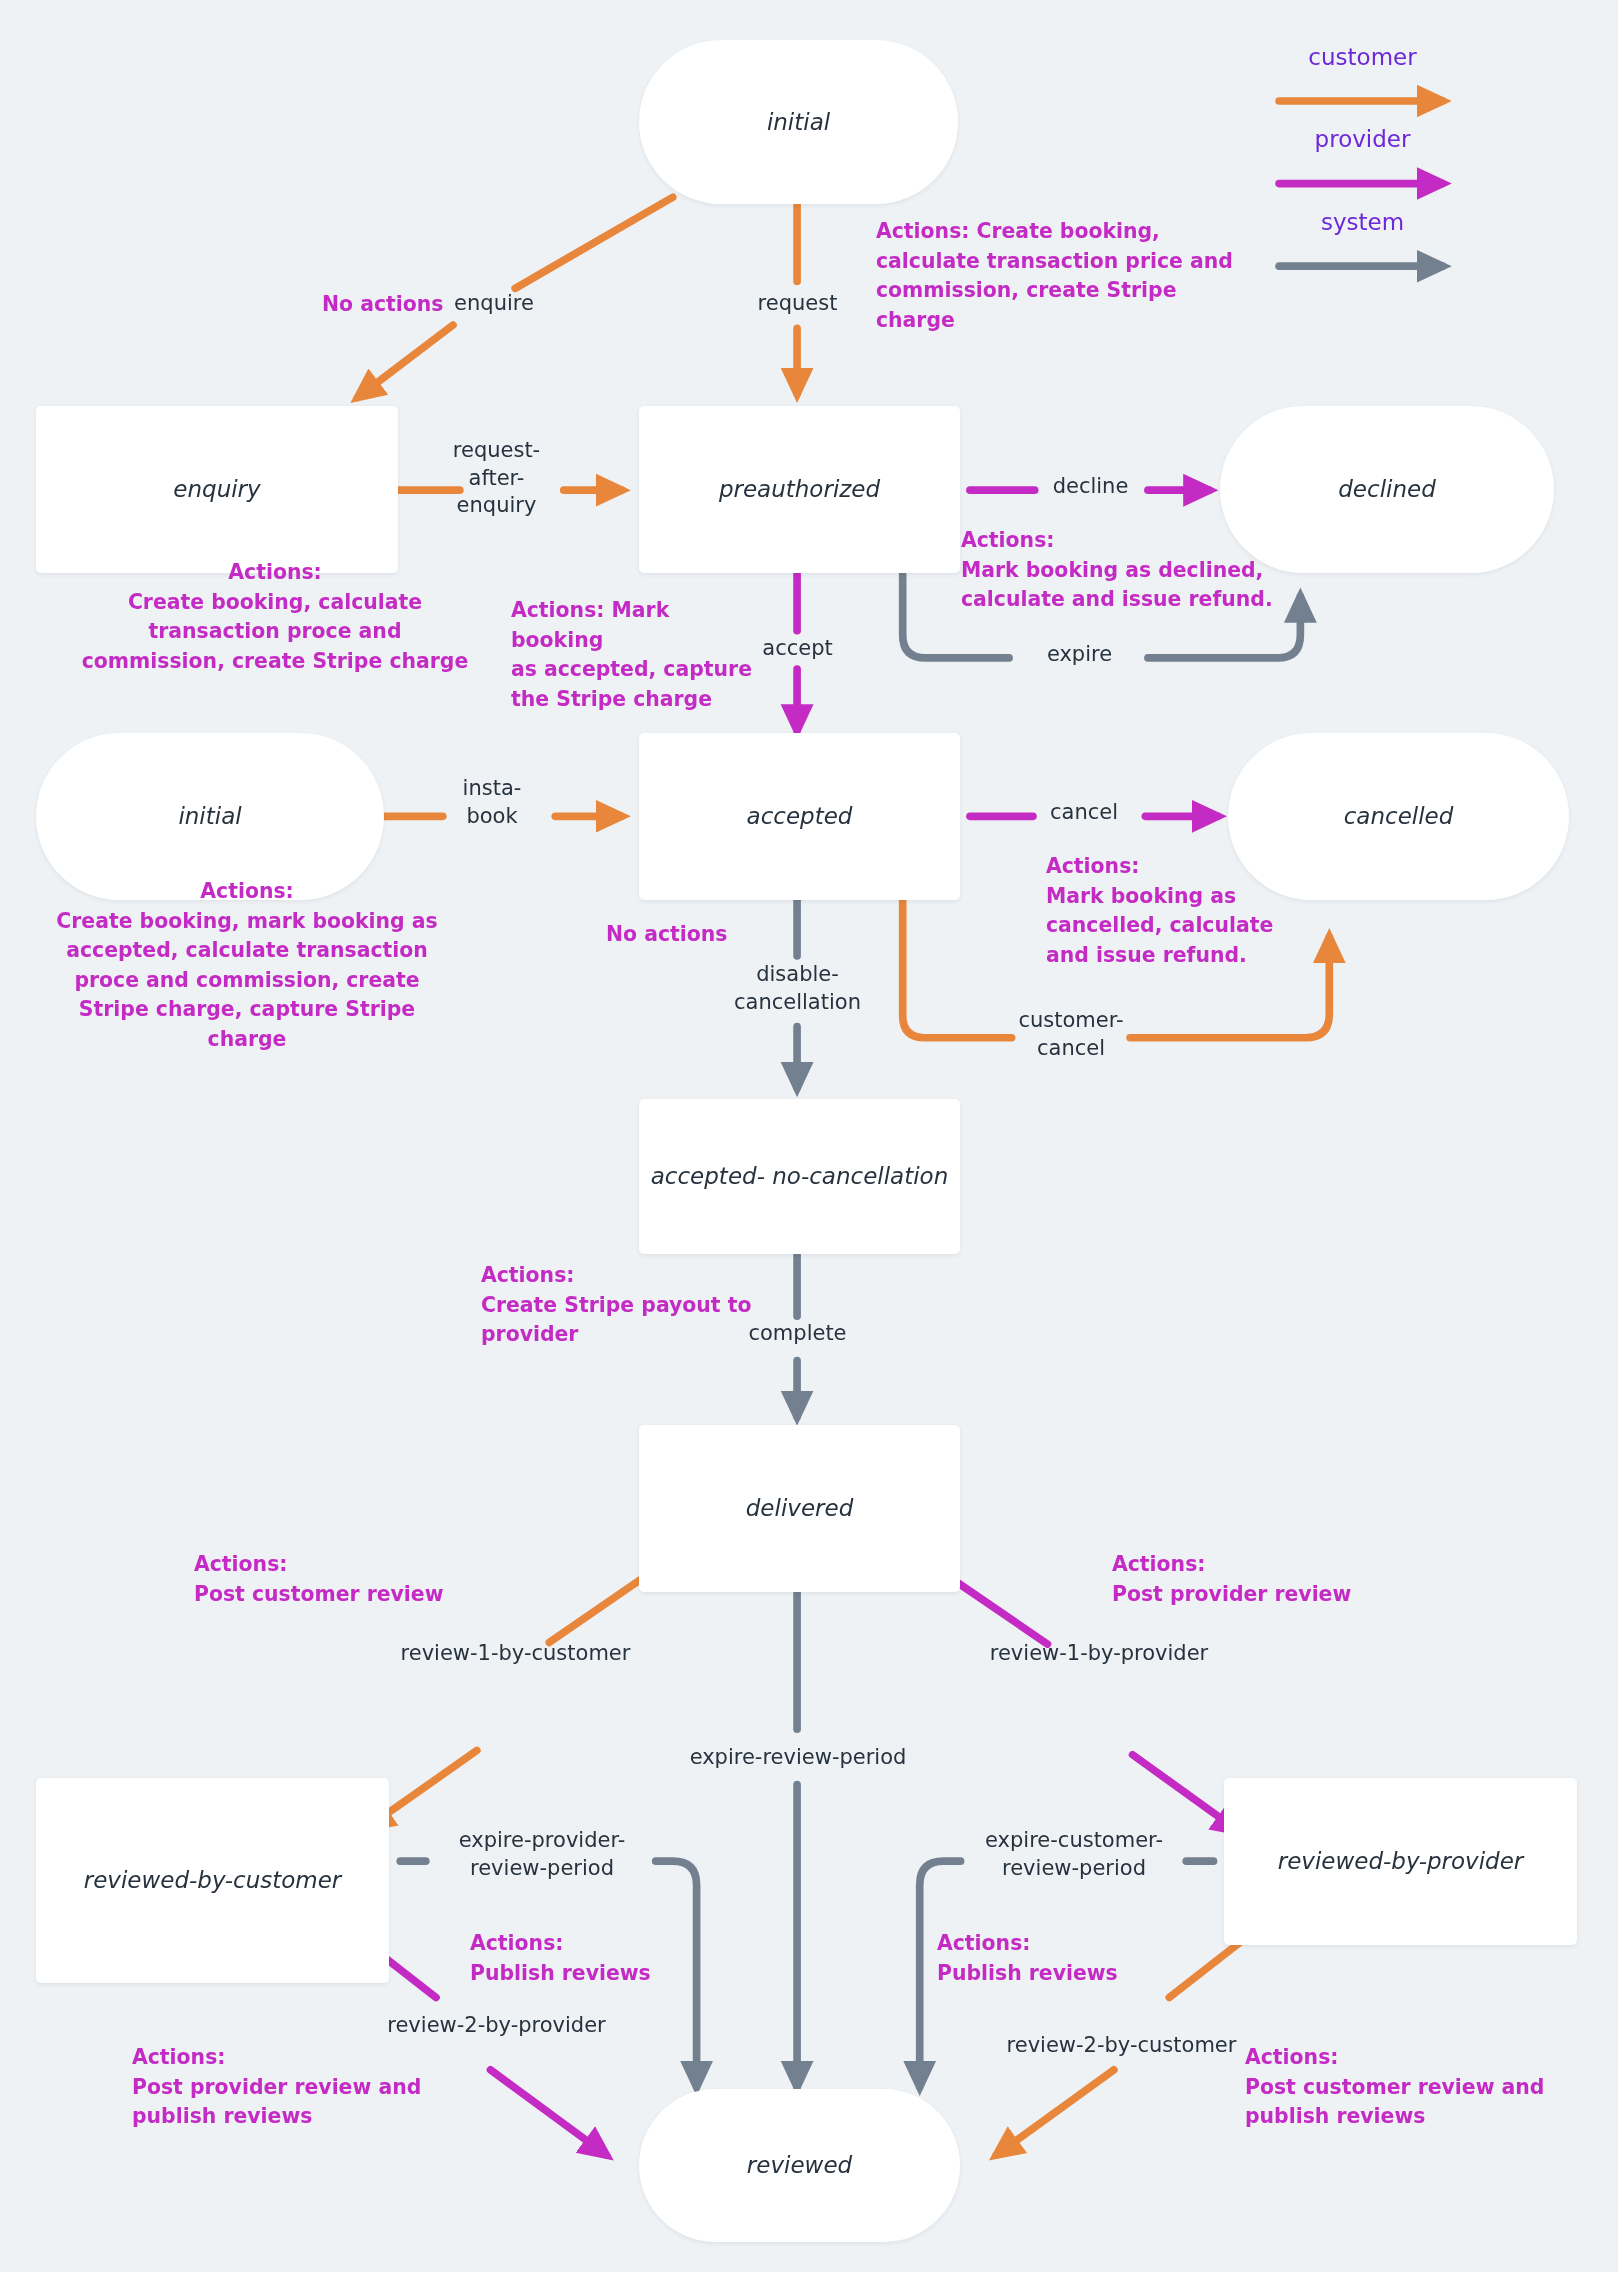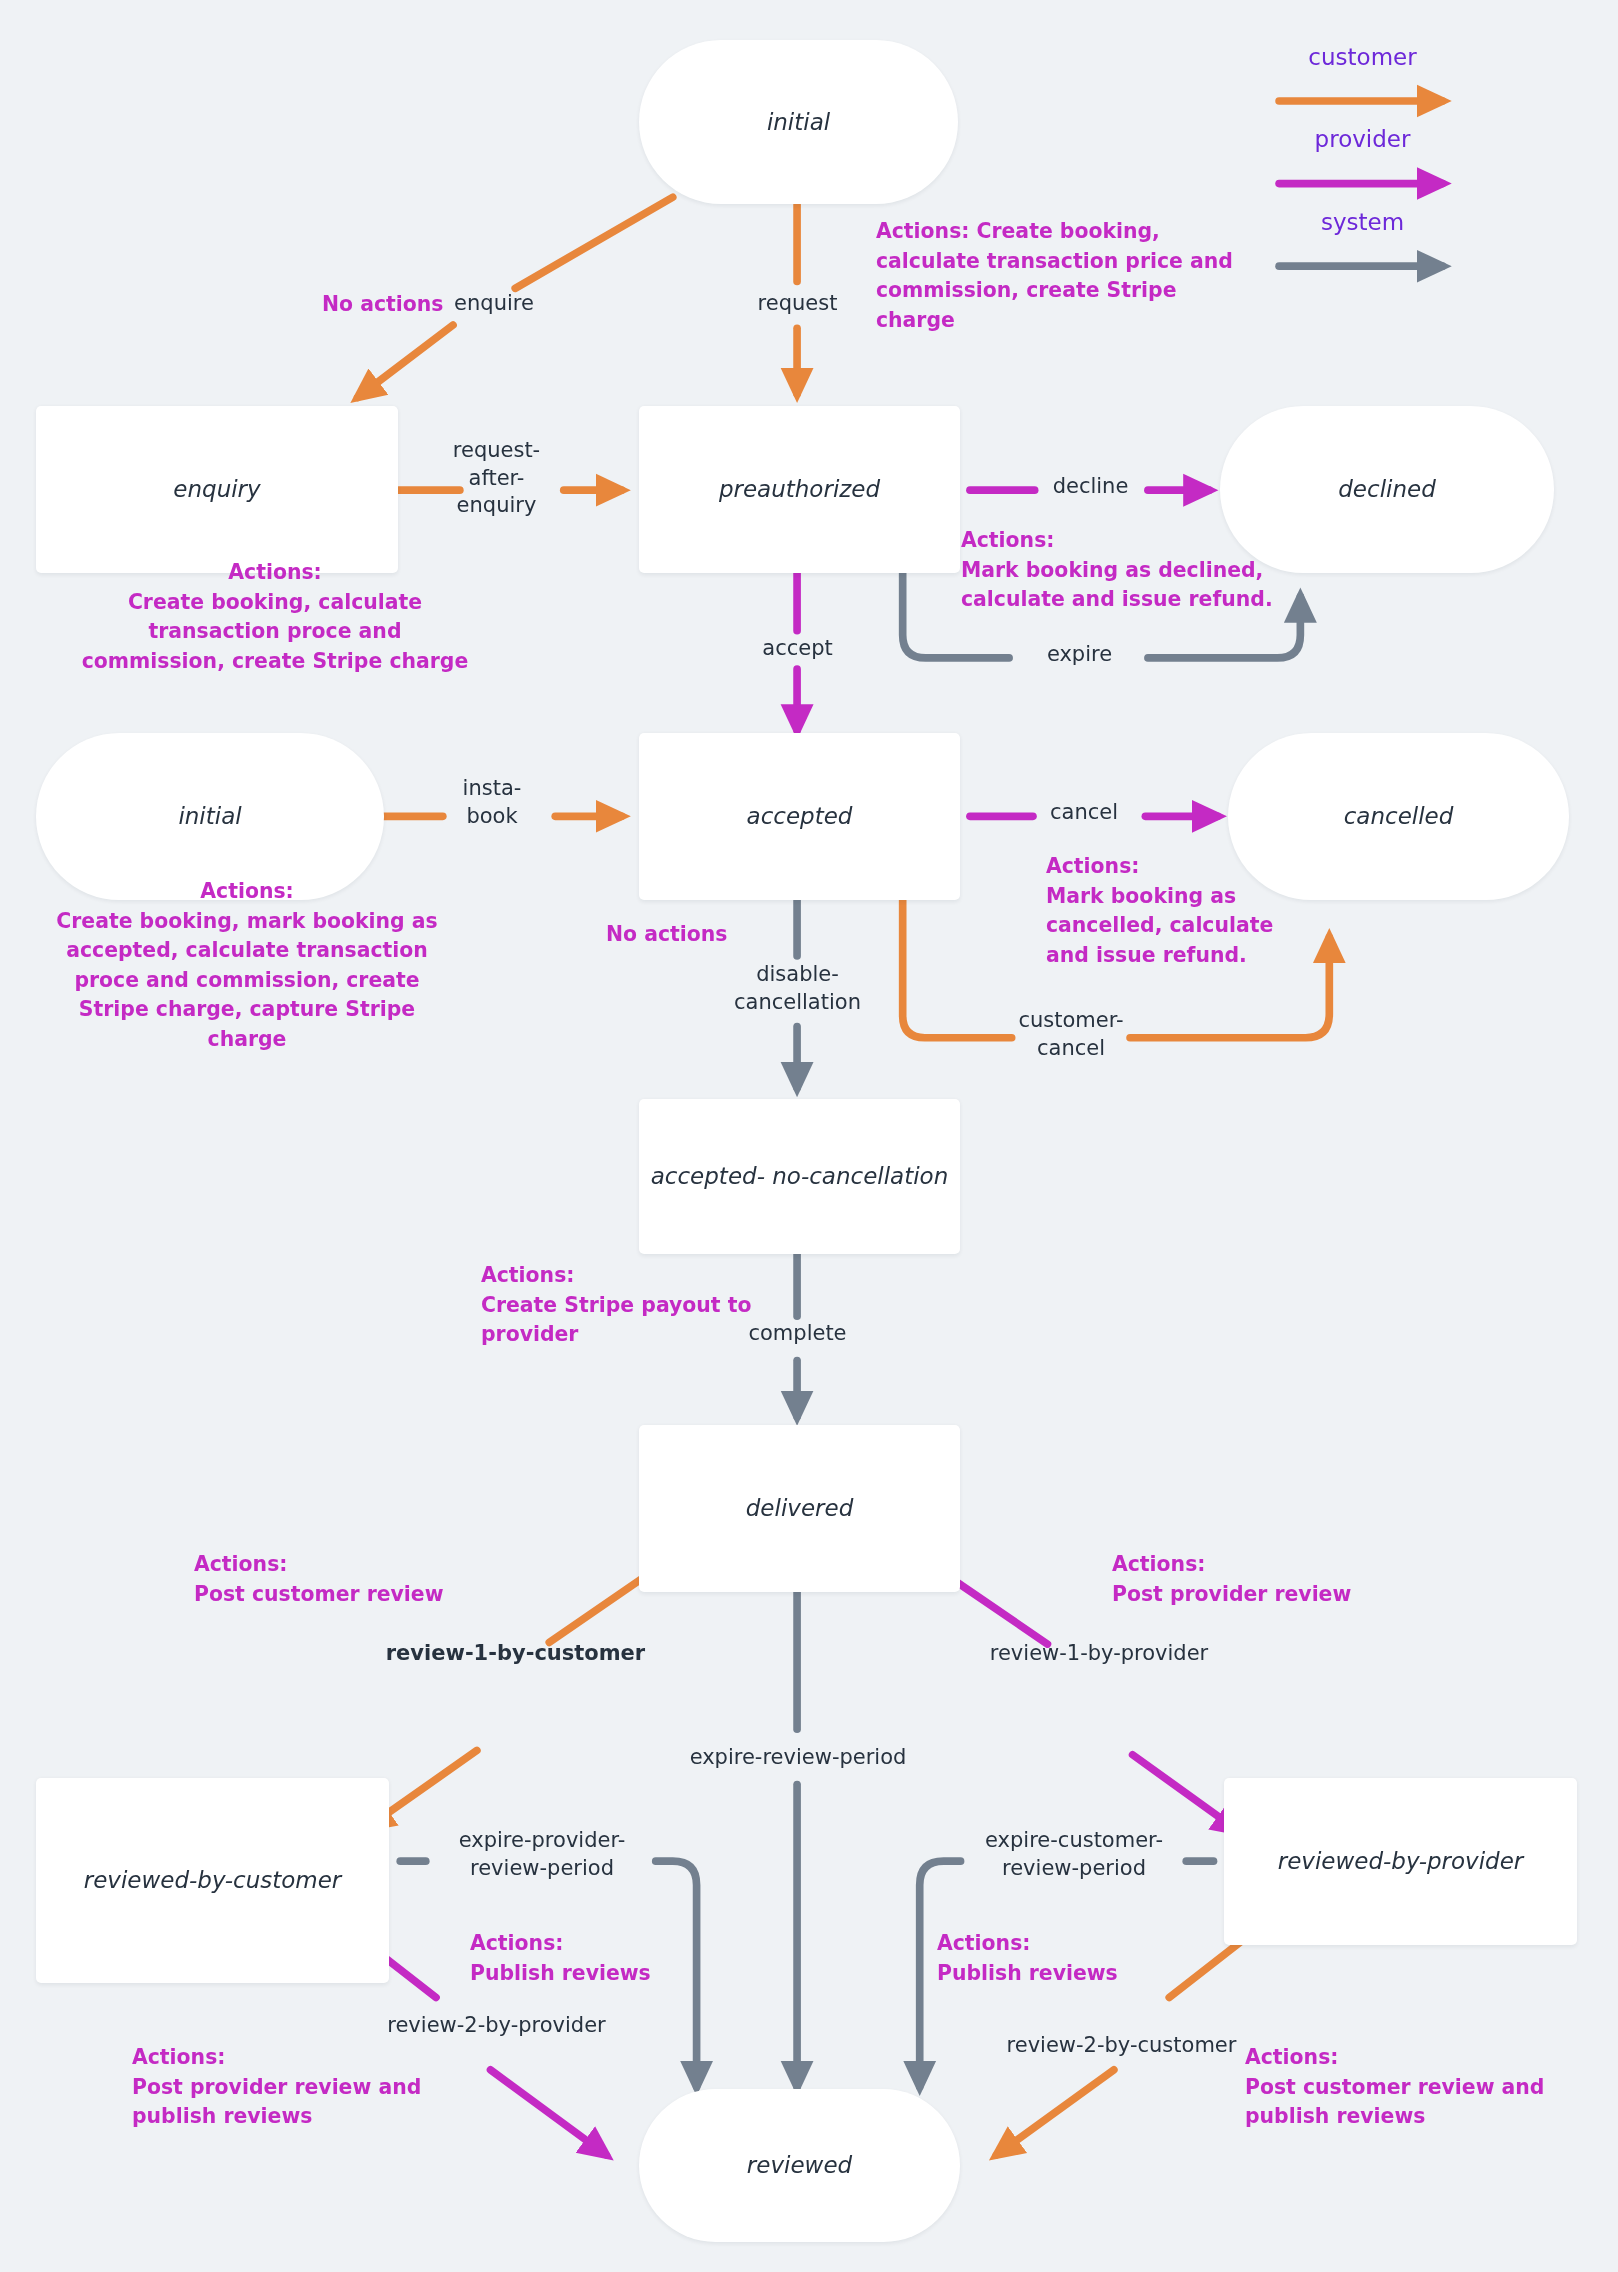--- a/index.html
+++ b/index.html
@@ -242,21 +242,21 @@
   <div class="lbl" style="left:1020px;top:799px;width:128px;">cancel</div>
 
   <div class="lbl" style="left:1009px;top:1007px;width:124px;">customer-
 cancel</div>
 
   <div class="lbl" style="left:704px;top:961px;width:187px;">disable-
 cancellation</div>
 
   <div class="lbl" style="left:721px;top:1320px;width:153px;">complete</div>
 
-  <div class="lbl" style="left:379px;top:1640px;width:273px;font-weight:bold;">review-1-by-customer</div>
+  <div class="lbl" style="left:379px;top:1640px;width:273px;">review-1-by-customer</div>
 
   <div class="lbl" style="left:971px;top:1640px;width:256px;">review-1-by-provider</div>
 
   <div class="lbl" style="left:670px;top:1744px;width:256px;">expire-review-period</div>
 
   <div class="lbl" style="left:426px;top:1827px;width:232px;">expire-provider-
 review-period</div>
 
   <div class="lbl" style="left:356px;top:2012px;width:281px;">review-2-by-provider</div>
 
@@ -270,20 +270,23 @@
   <div class="act left" style="left:876px;top:217px;width:358px;">Actions: Create booking,
 calculate transaction price and
 commission, create Stripe
 charge</div>
 
   <div class="act ctr" style="left:75px;top:558px;width:400px;">Actions:
 Create booking, calculate
 transaction proce and
 commission, create Stripe charge</div>
 
+  <div class="act left" style="left:511px;top:596px;width:256px;">Actions: Mark booking
+as accepted, capture
+the Stripe charge</div>
 
   <div class="act left" style="left:961px;top:526px;width:341px;">Actions:
 Mark booking as declined,
 calculate and issue refund.</div>
 
   <div class="act ctr" style="left:51px;top:877px;width:392px;">Actions:
 Create booking, mark booking as
 accepted, calculate transaction
 proce and commission, create
 Stripe charge, capture Stripe

